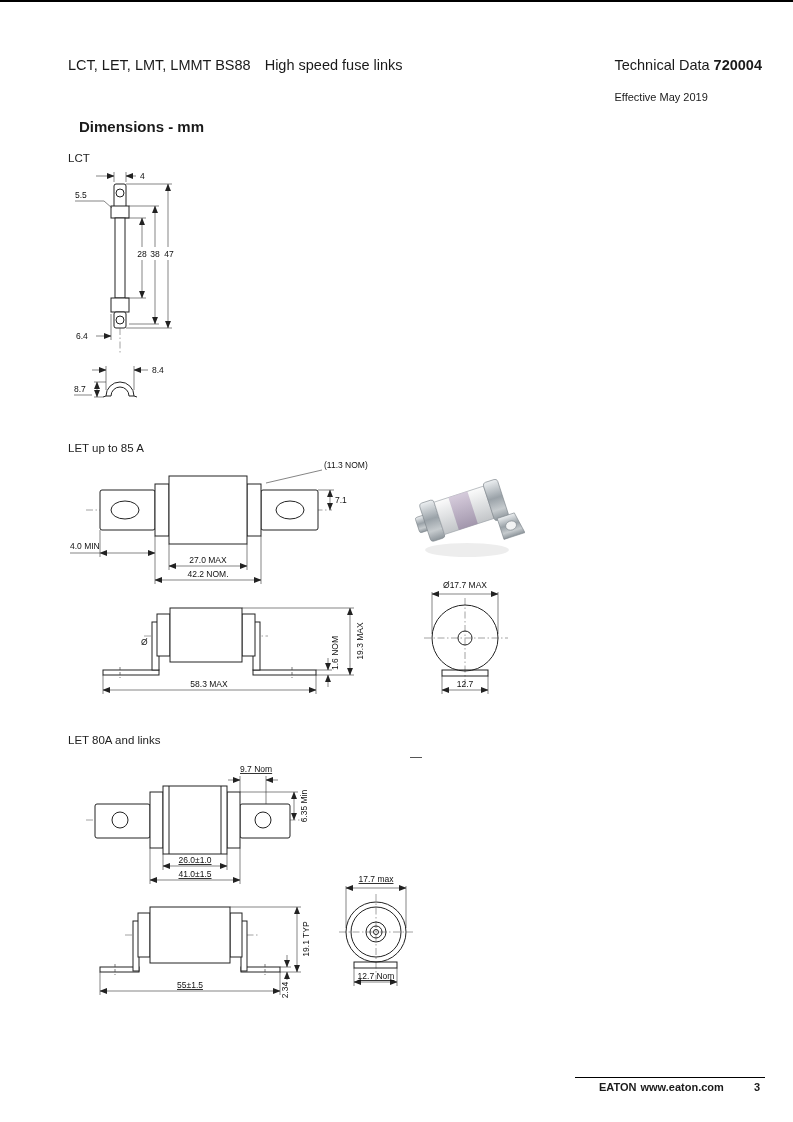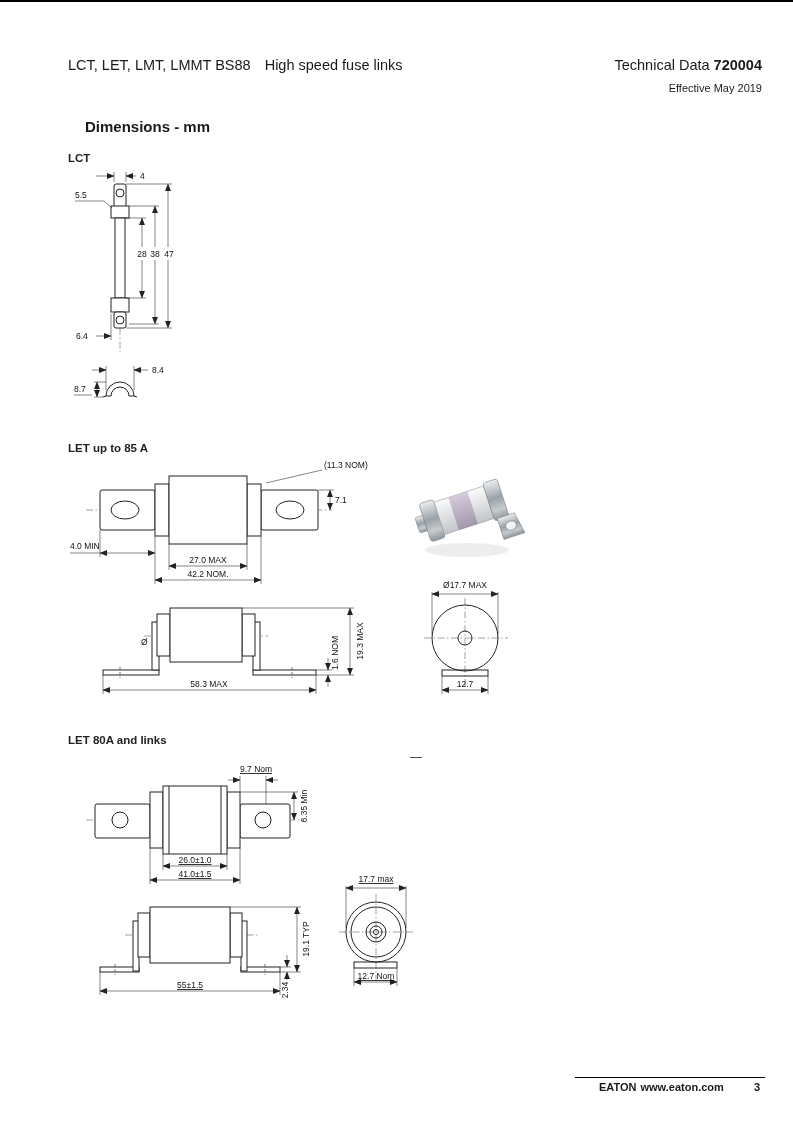--- a/index.html
+++ b/index.html
@@ -2,26 +2,26 @@
 <html><head>
 <meta charset="utf-8">
 <style>
   html,body{margin:0;padding:0;background:#e9e9e9;}
   .page{position:relative;width:793px;height:1122px;background:#fff;margin:0 auto;
         font-family:"Liberation Sans",sans-serif;color:#1a1a1a;overflow:hidden;}
   .abs{position:absolute;}
   .topbar{left:0;top:0;width:793px;height:2px;background:#000;}
   .doc-title{left:68px;top:57px;font-size:14.5px;white-space:nowrap;}
   .doc-title .desc{margin-left:14px;}
-  .head-right{right:31px;top:57px;text-align:right;}
+  .head-right{right:31px;top:57px;text-align:left;}
   .head-right .l1{font-size:14.5px;}
   .head-right .l1 b{font-weight:bold;}
-  .head-right .l2{font-size:11px;margin-top:9px;}
-  .section-title{left:85px;top:118px;font-size:15px;font-weight:bold;}
-  .sub-label{font-size:11.5px;color:#222;font-weight:bold;}
+  .head-right .l2{font-size:11px;margin-top:18px;}
+  .section-title{left:79px;top:118px;font-size:15px;font-weight:bold;}
+  .sub-label{font-size:11.5px;color:#222;}
   .drawing{position:absolute;}
   svg text{font-family:"Liberation Sans",sans-serif;}
   .d{font-size:8.5px;fill:#111;}
   .ul{text-decoration:underline;}
   .ol{fill:#fff;stroke:#222;stroke-width:1;}
   .ln{fill:none;stroke:#222;stroke-width:1;}
   .thin{fill:none;stroke:#333;stroke-width:0.6;}
   .cl{fill:none;stroke:#555;stroke-width:0.55;stroke-dasharray:7 2.5 1.5 2.5;}
   .hid{fill:none;stroke:#444;stroke-width:0.7;stroke-dasharray:3 2;}
   .tick{left:410px;top:757px;width:12px;height:1px;background:#555;}

